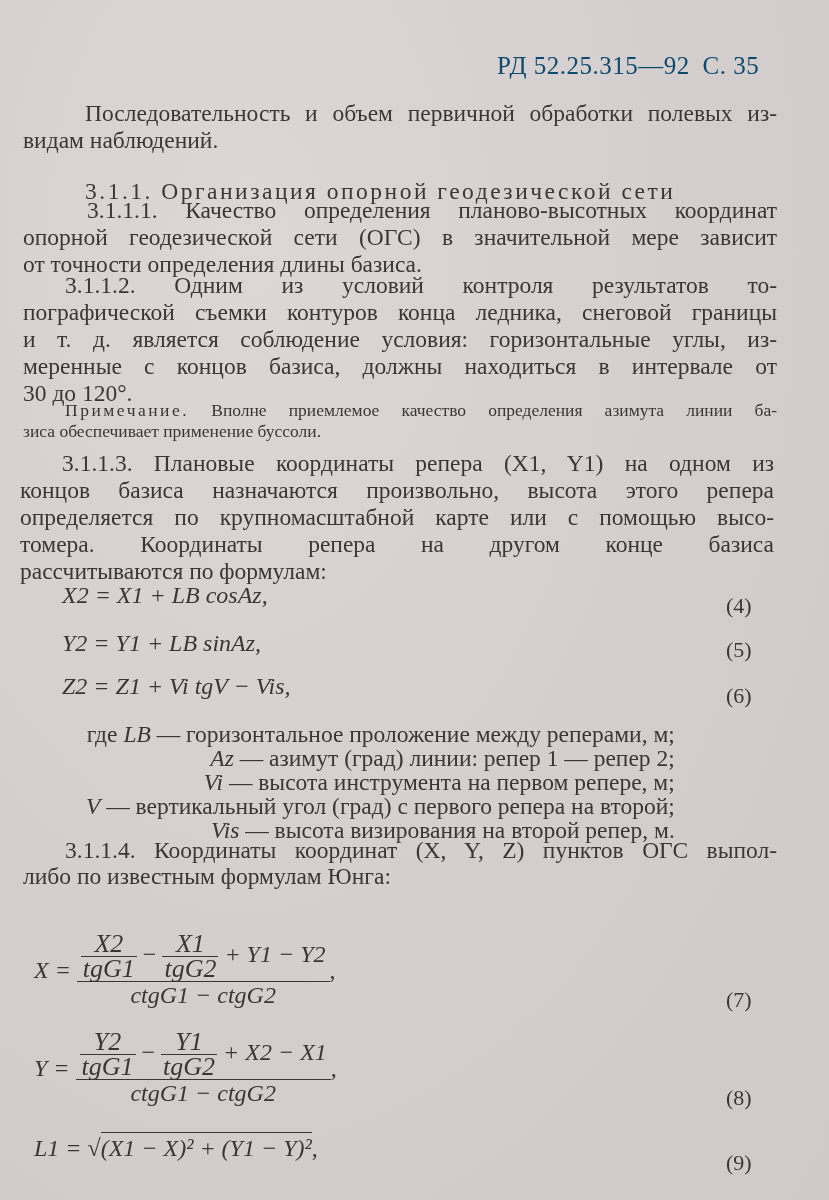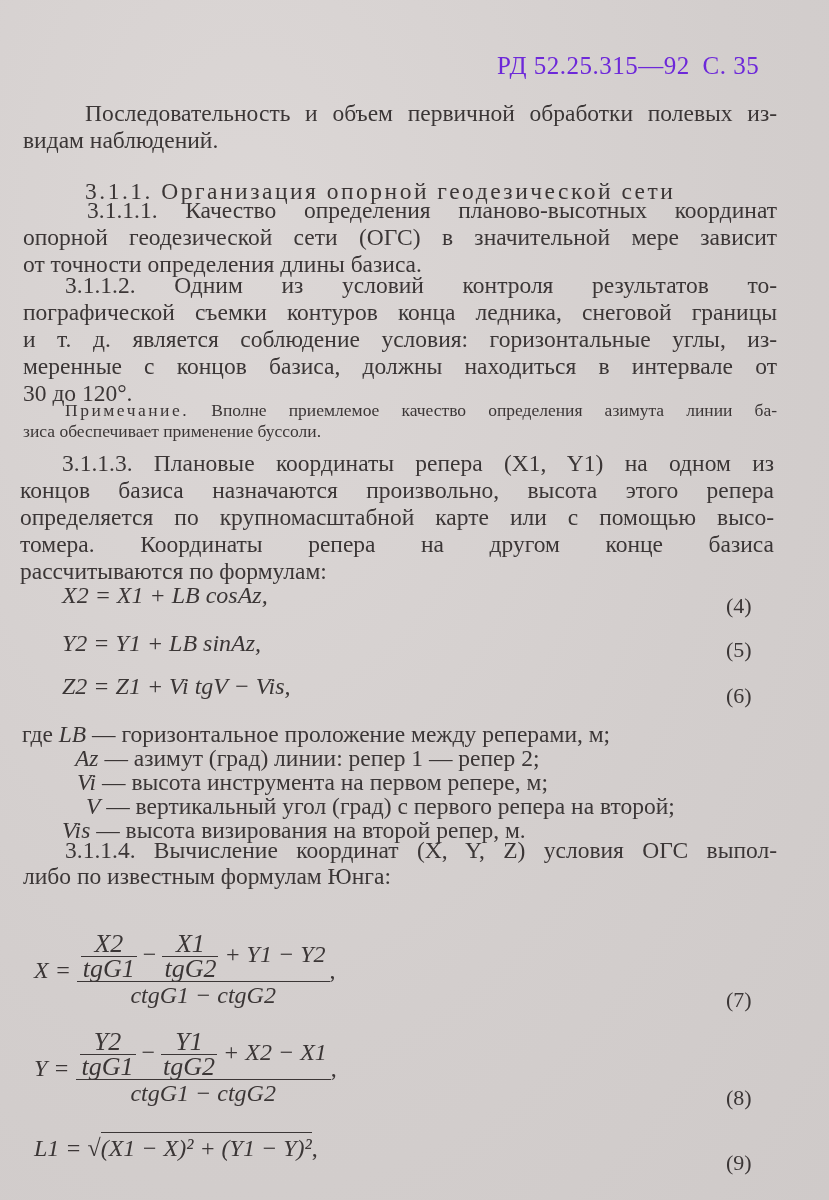--- a/index.html
+++ b/index.html
@@ -6,39 +6,39 @@
   body {
     width:829px; height:1200px; overflow:hidden;
     background:#d5d0cf;
     background-image: radial-gradient(ellipse at 30% 20%, #dcd7d6 0%, #d3cecd 60%, #cfcac9 100%);
     color:#3b3636;
     font-family:"Liberation Serif", serif;
     position:relative;
   }
   .header {
     position:absolute; left:497px; top:52px;
-    font-size:25px; letter-spacing:0.5px; color:#6d28d9;
+    font-size:25px; letter-spacing:0.5px; color:#0c4a6e;
   }
   .p { position:absolute; font-size:23.5px; line-height:27px; white-space:nowrap; }
   .line { display:block; white-space:nowrap; }
   .just { text-align:justify; text-align-last:justify; }
   .spaced { letter-spacing:2.5px; }
   .note { font-size:17.5px; line-height:21px; }
   .note .lbl { letter-spacing:2.5px; }
   .formula { position:absolute; font-size:24px; white-space:nowrap; }
   .formula i { font-style:italic; }
   .eqno { position:absolute; left:726px; font-size:22px; }
   .frac { display:inline-block; vertical-align:middle; text-align:center; }
   .frac .num { display:block; border-bottom:1.5px solid #3b3636; padding:0 4px; }
   .frac .den { display:block; padding:0 4px; }
   .small-frac { display:inline-block; vertical-align:middle; text-align:center; font-size:26px; line-height:24px; }
   .small-frac .n { display:block; border-bottom:1.5px solid #3b3636; padding:0 2px; }
   .small-frac .d { display:block; padding:0 2px; }
   .sqrt { border-top:1.5px solid #3b3636; padding-top:2px; }
-  .where { position:absolute; font-size:23.5px; line-height:24px; white-space:nowrap; }
+  .where { position:absolute; font-size:23.5px; line-height:24px; white-space:nowrap;text-align:right; }
 </style>
 </head>
 <body>
 
 <div class="header">
   <span>РД 52.25.315—92</span>
   <span style="margin-left:6px;">С. 35</span>
 </div>
 
 <div class="p" style="left:85px; top:100px; width:692px;">
@@ -113,21 +113,21 @@
     <i>V</i>
     <span>— вертикальный угол (град) с первого репера на второй;</span>
   </div>
   <div style="height:24px; padding-left:40px;">
     <i>Vis</i>
     <span>— высота визирования на второй репер, м.</span>
   </div>
 </div>
 
 <div class="p" style="left:65px; top:837px; width:712px; line-height:26px;">
-  <span class="line just">3.1.1.4. Вычисление координат (X, Y, Z) условия ОГС выпол-</span>
+  <span class="line just">3.1.1.4. Координаты координат (X, Y, Z) пунктов ОГС выпол-</span>
   <span class="line" style="margin-left:-42px;">либо по известным формулам Юнга:</span>
 </div>
 
 <div class="formula" style="left:34px; top:932px;">
   <i style="vertical-align:middle;">X =</i>
   <span class="frac">
     <span class="num">
       <span class="small-frac"><i class="n">X2</i><i class="d">tgG1</i></span>
       <span>−</span>
       <span class="small-frac"><i class="n">X1</i><i class="d">tgG2</i></span>

